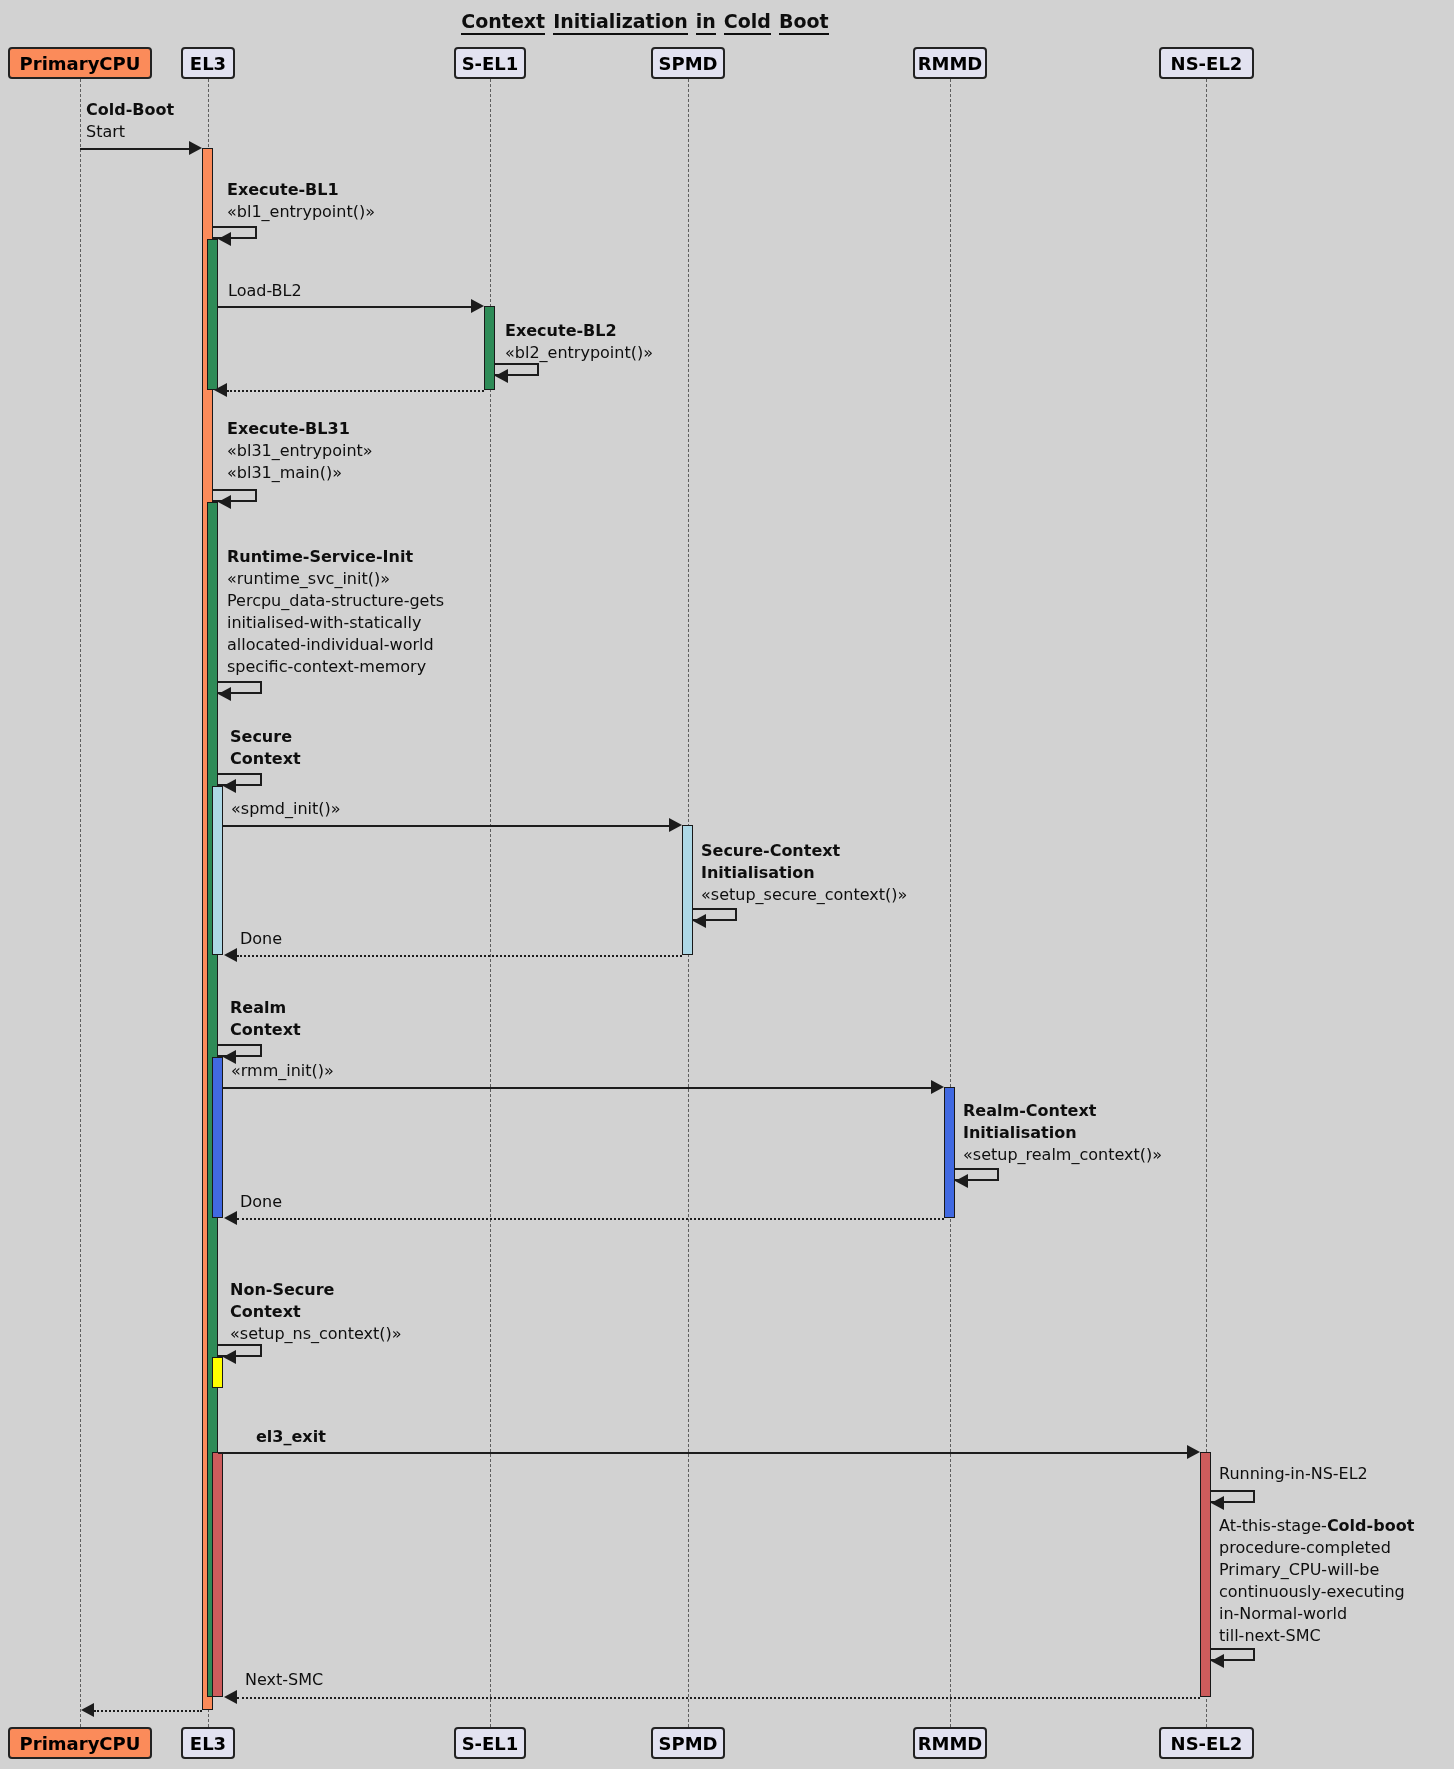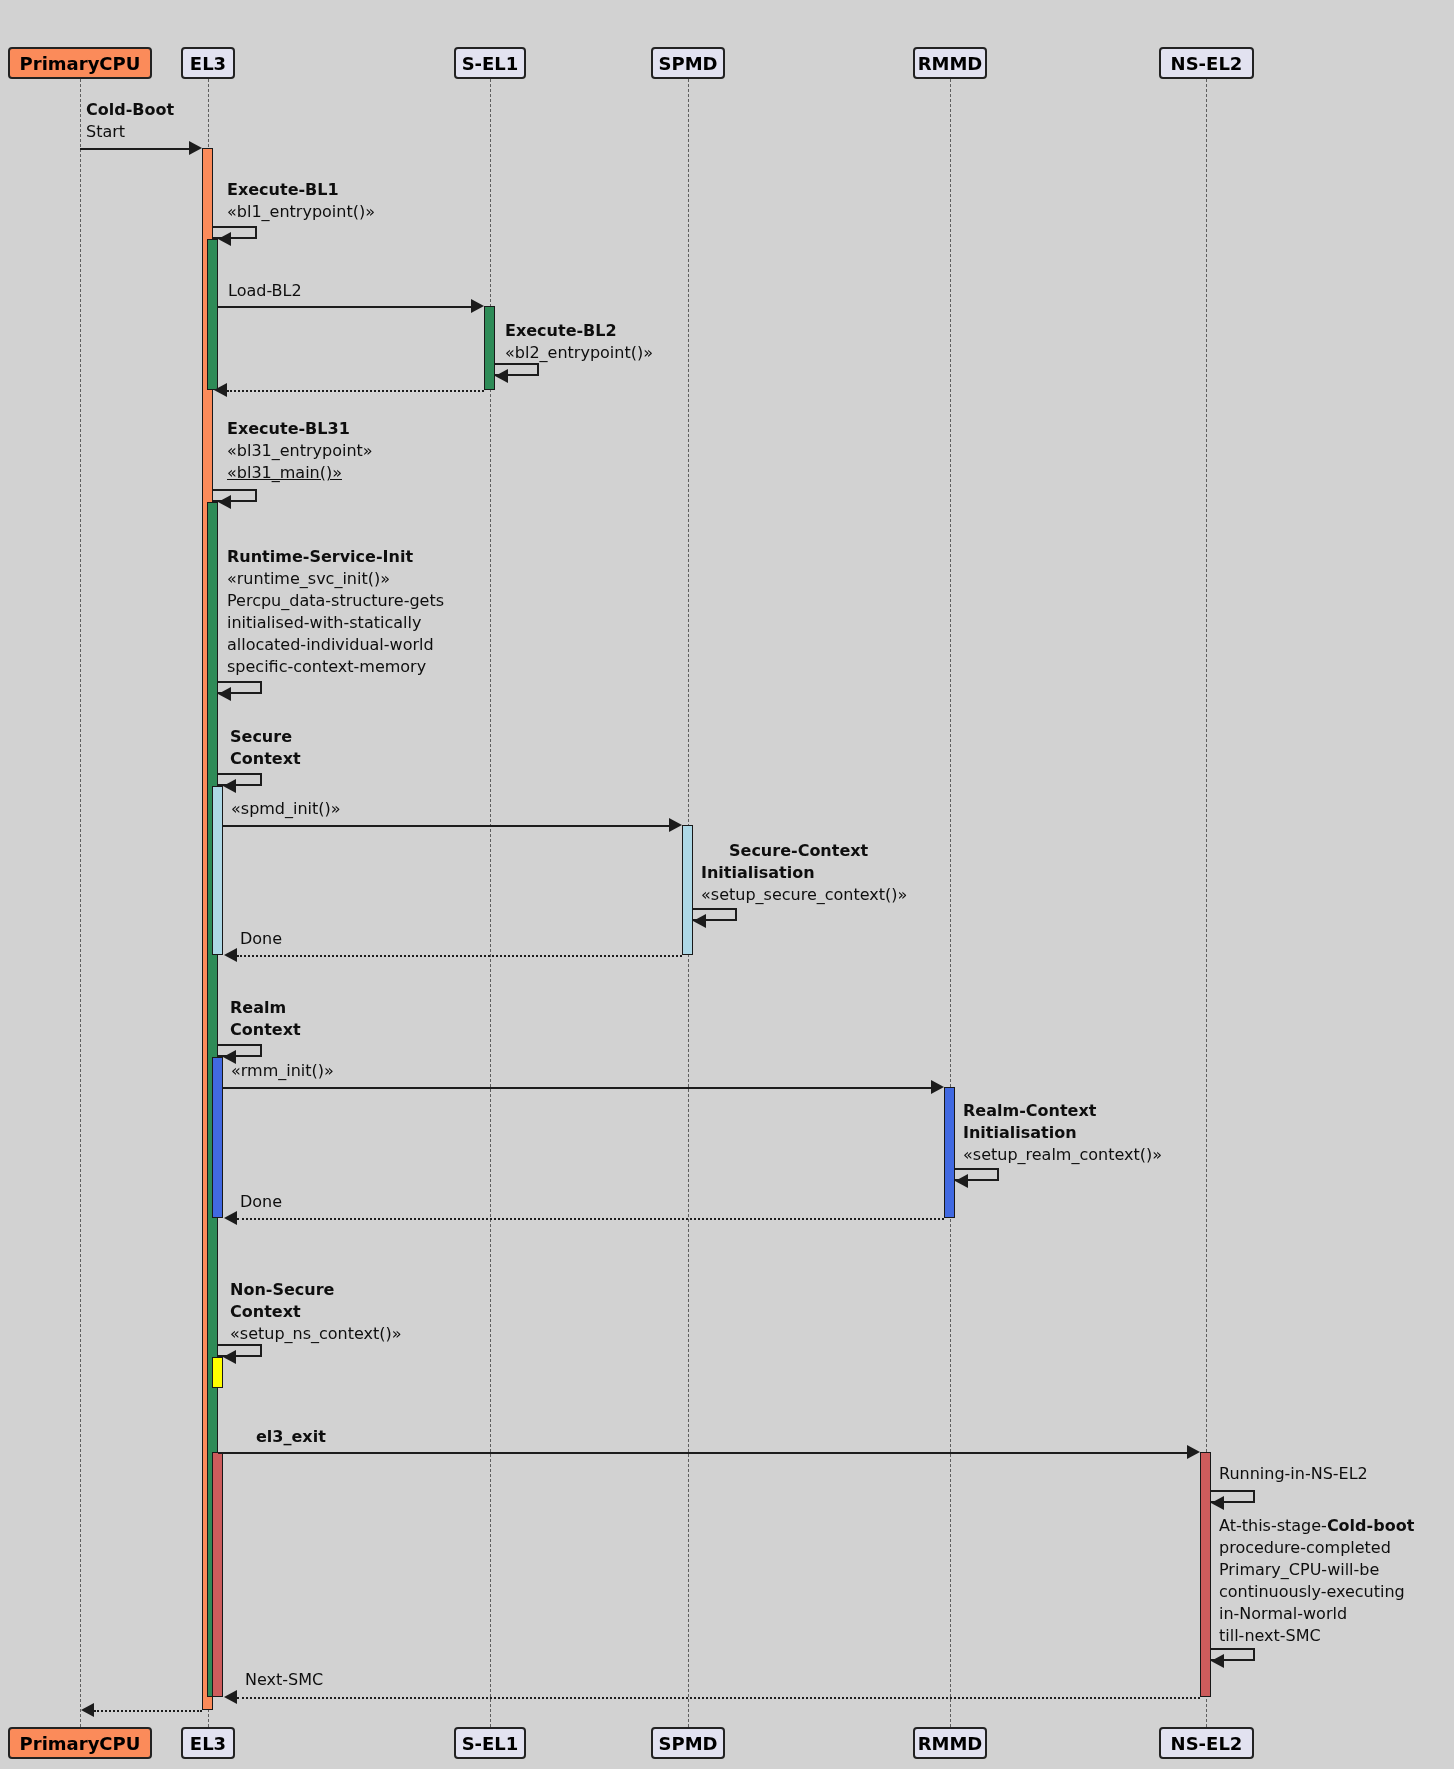--- a/index.html
+++ b/index.html
@@ -31,20 +31,23 @@
   .ah-l{position:absolute;width:0;height:0;border-top:7px solid transparent;border-bottom:7px solid transparent;border-right:13px solid var(--line);}
   .loop{position:absolute;width:44px;height:13px;box-sizing:border-box;border:2px solid var(--line);border-left:none;}
   .mlabel{position:absolute;font-size:16px;line-height:20px;color:var(--text);white-space:nowrap;}
   .b{font-weight:bold;}
 </style>
 </head>
 <body>
 
 <div id="canvas">
 
+  <div class="title">
+    <span class="tw">Context</span><span class="tw">Initialization</span><span class="tw">in</span><span class="tw">Cold</span><span class="tw">Boot</span>
+  </div>
 
   <div class="lifeline" style="left:80px;"></div>
   <div class="lifeline" style="left:208px;"></div>
   <div class="lifeline" style="left:490px;"></div>
   <div class="lifeline" style="left:688px;"></div>
   <div class="lifeline" style="left:950px;"></div>
   <div class="lifeline" style="left:1206px;"></div>
 
   <div class="participant orange" style="left:8px;top:47px;width:144px;">
       <span>PrimaryCPU</span>
@@ -94,21 +97,21 @@
   <div class="mlabel b" style="left:505px;top:321px;text-align:right;">Execute-BL2</div>
   <div class="mlabel" style="left:505px;top:343px;">«bl2_entrypoint()»</div>
   <div class="loop" style="left:495px;top:363px;"></div>
   <span class="ah-l" style="left:495px;top:369px;"></span>
 
   <div class="hline dotted" style="left:227px;top:390px;width:257px;"></div>
   <span class="ah-l" style="left:214px;top:383px;"></span>
 
   <div class="mlabel b" style="left:227px;top:419px;">Execute-BL31</div>
   <div class="mlabel" style="left:227px;top:441px;">«bl31_entrypoint»</div>
-  <div class="mlabel" style="left:227px;top:463px;text-decoration:underline;">«bl31_main()»</div>
+  <div class="mlabel" style="left:227px;top:463px;">«bl31_main()»</div>
   <div class="loop" style="left:213px;top:489px;"></div>
   <span class="ah-l" style="left:218px;top:495px;"></span>
 
   <div class="mlabel b" style="left:227px;top:547px;">Runtime-Service-Init</div>
   <div class="mlabel" style="left:227px;top:569px;">«runtime_svc_init()»</div>
   <div class="mlabel" style="left:227px;top:591px;">Percpu_data-structure-gets</div>
   <div class="mlabel" style="left:227px;top:613px;">initialised-with-statically</div>
   <div class="mlabel" style="left:227px;top:635px;">allocated-individual-world</div>
   <div class="mlabel" style="left:227px;top:657px;">specific-context-memory</div>
   <div class="loop" style="left:218px;top:681px;"></div>
@@ -116,21 +119,21 @@
 
   <div class="mlabel b" style="left:230px;top:727px;">Secure</div>
   <div class="mlabel b" style="left:230px;top:749px;">Context</div>
   <div class="loop" style="left:218px;top:773px;"></div>
   <span class="ah-l" style="left:223px;top:779px;"></span>
 
   <div class="mlabel" style="left:231px;top:799px;">«spmd_init()»</div>
   <div class="hline" style="left:223px;top:825px;width:446px;"></div>
   <span class="ah-r" style="left:669px;top:818px;"></span>
 
-  <div class="mlabel b" style="left:701px;top:841px;margin-left:28px;">Secure-Context</div>
+  <div class="mlabel b" style="left:701px;top:841px;">Secure-Context</div>
   <div class="mlabel b" style="left:701px;top:863px;">Initialisation</div>
   <div class="mlabel" style="left:701px;top:885px;">«setup_secure_context()»</div>
   <div class="loop" style="left:693px;top:908px;"></div>
   <span class="ah-l" style="left:693px;top:914px;"></span>
 
   <div class="mlabel" style="left:240px;top:929px;">Done</div>
   <div class="hline dotted" style="left:237px;top:955px;width:445px;"></div>
   <span class="ah-l" style="left:224px;top:948px;"></span>
 
   <div class="mlabel b" style="left:230px;top:998px;">Realm</div>

